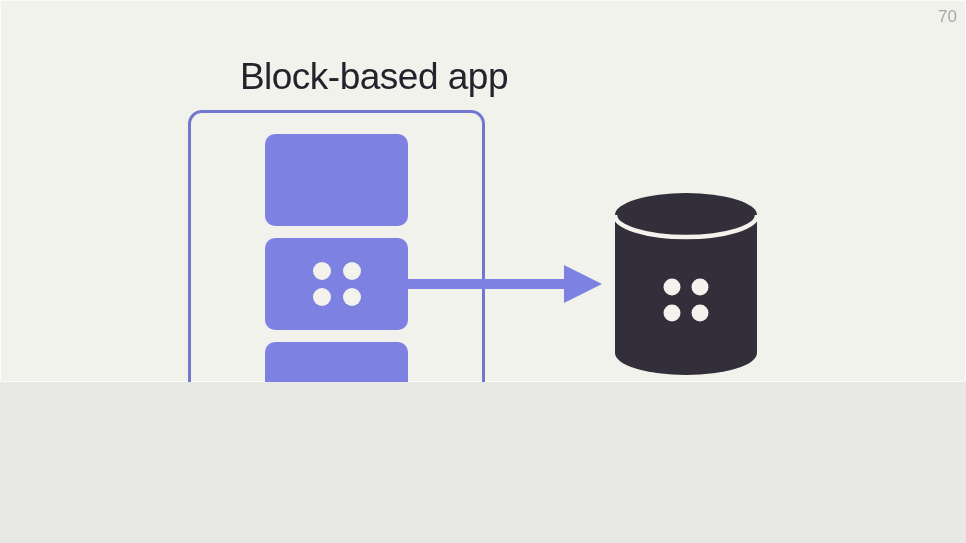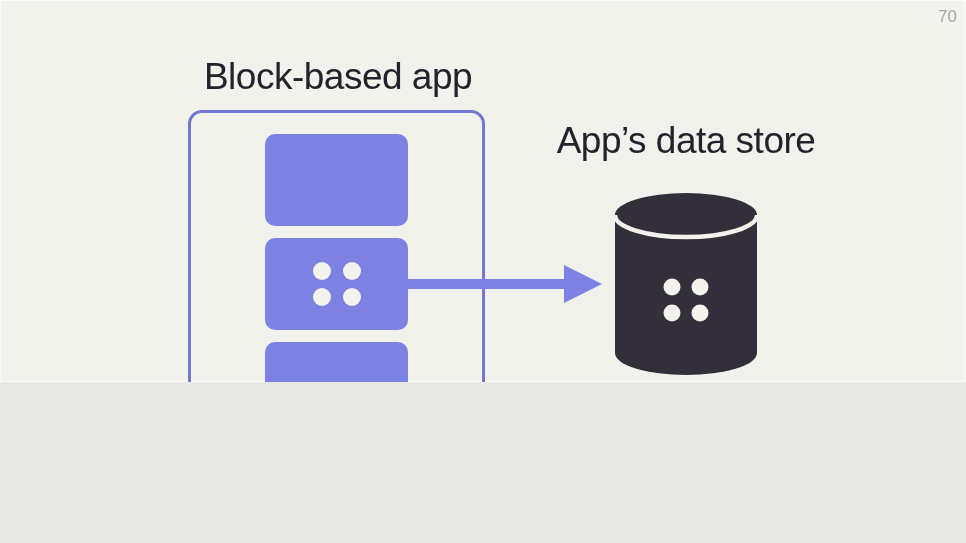--- a/index.html
+++ b/index.html
@@ -19,21 +19,21 @@
   .slide-number {
     position: absolute;
     top: 8px;
     right: 9px;
     font-size: 17px;
     line-height: 1.1;
     color: var(--slide-number, #a9a6aa);
   }
   .title {
     position: absolute;
-    text-align: center;
+    text-align: right;
     font-size: 37px;
     font-weight: 500;
     letter-spacing: -0.5px;
     line-height: 1.15;
     color: var(--title-text, #25222c);
   }
   .left-title {
     left: 168px;
     top: 56px;
     width: 340px;
@@ -129,21 +129,20 @@
       </div>
     </div>
     <div class="block"></div>
   </div>
 
   <svg class="arrow-svg" viewBox="0 0 196 42" aria-hidden="true">
     <rect class="arrow-shape" x="0" y="16" width="166" height="10"></rect>
     <polygon class="arrow-shape" points="158,2 196,21 158,40"></polygon>
   </svg>
 
-  <div class="title right-title">App’s data store</div>
 
   <svg class="cylinder-svg" viewBox="0 0 162 200" aria-hidden="true">
     <path class="cyl-body" d="M10,32 A71,22 0 0 1 152,32 L152,170 A71,22 0 0 1 10,170 Z"></path>
     <path class="cyl-ring" d="M10,32 A71,22 0 0 0 152,32"></path>
     <g>
       <circle class="cyl-dot" cx="67" cy="104" r="8.5"></circle>
       <circle class="cyl-dot" cx="95" cy="104" r="8.5"></circle>
       <circle class="cyl-dot" cx="67" cy="130" r="8.5"></circle>
       <circle class="cyl-dot" cx="95" cy="130" r="8.5"></circle>
     </g>

